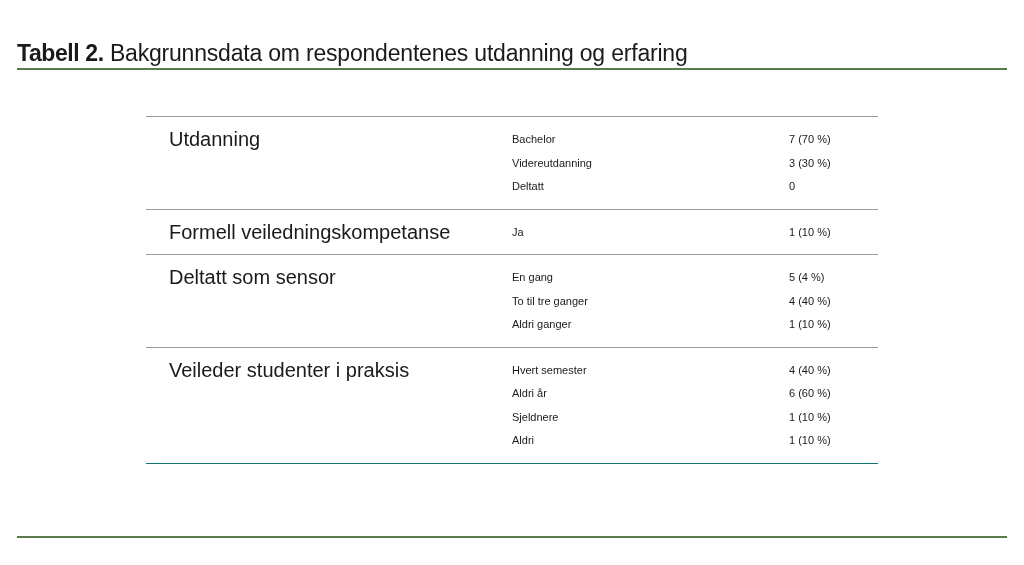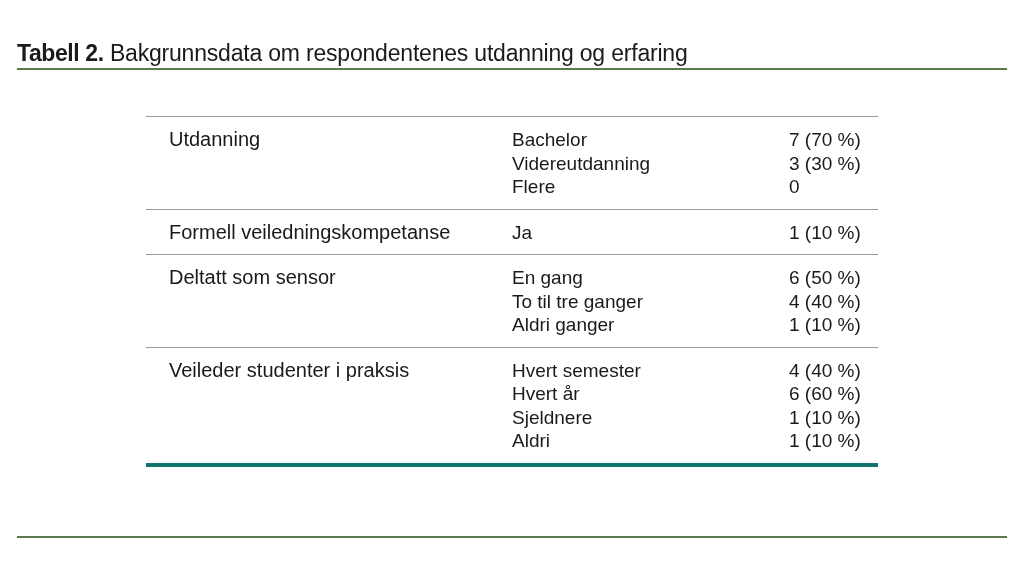--- a/index.html
+++ b/index.html
@@ -44,34 +44,34 @@
       left: 146px;
       top: 116px;
       width: 732px;
     }
     .group {
       position: relative;
       border-top: 1px solid #9a9a9a;
       padding: 11px 0 10px 0;
     }
     .group.last {
-      border-bottom: 4px solid #0f766e;
+      border-bottom: 1px solid #0f766e;
     }
     .group .cat {
       position: absolute;
       left: 23px;
       top: 11px;
       font-size: 20px;
       line-height: 23.5px;
       white-space: nowrap;
     }
     .row {
       position: relative;
       height: 23.5px;
-      font-size: 19px;
+      font-size: 11px;
       line-height: 23.5px;
     }
     .row .opt {
       position: absolute;
       left: 366px;
       white-space: nowrap;
     }
     .row .val {
       position: absolute;
       left: 643px;
@@ -94,57 +94,57 @@
     <div class="cat">Utdanning</div>
     <div class="row">
       <span class="opt">Bachelor</span>
       <span class="val">7 (70 %)</span>
     </div>
     <div class="row">
       <span class="opt">Videreutdanning</span>
       <span class="val">3 (30 %)</span>
     </div>
     <div class="row">
-      <span class="opt">Flere</span>
+      <span class="opt">Deltatt</span>
       <span class="val">0</span>
     </div>
   </div>
 
   <div class="group">
     <div class="cat">Formell veiledningskompetanse</div>
     <div class="row">
       <span class="opt">Ja</span>
       <span class="val">1 (10 %)</span>
     </div>
   </div>
 
   <div class="group">
     <div class="cat">Deltatt som sensor</div>
     <div class="row">
       <span class="opt">En gang</span>
-      <span class="val">6 (50 %)</span>
+      <span class="val">5 (4 %)</span>
     </div>
     <div class="row">
       <span class="opt">To til tre ganger</span>
       <span class="val">4 (40 %)</span>
     </div>
     <div class="row">
       <span class="opt">Aldri ganger</span>
       <span class="val">1 (10 %)</span>
     </div>
   </div>
 
   <div class="group last">
     <div class="cat">Veileder studenter i praksis</div>
     <div class="row">
       <span class="opt">Hvert semester</span>
       <span class="val">4 (40 %)</span>
     </div>
     <div class="row">
-      <span class="opt">Hvert år</span>
+      <span class="opt">Aldri år</span>
       <span class="val">6 (60 %)</span>
     </div>
     <div class="row">
       <span class="opt">Sjeldnere</span>
       <span class="val">1 (10 %)</span>
     </div>
     <div class="row">
       <span class="opt">Aldri</span>
       <span class="val">1 (10 %)</span>
     </div>

